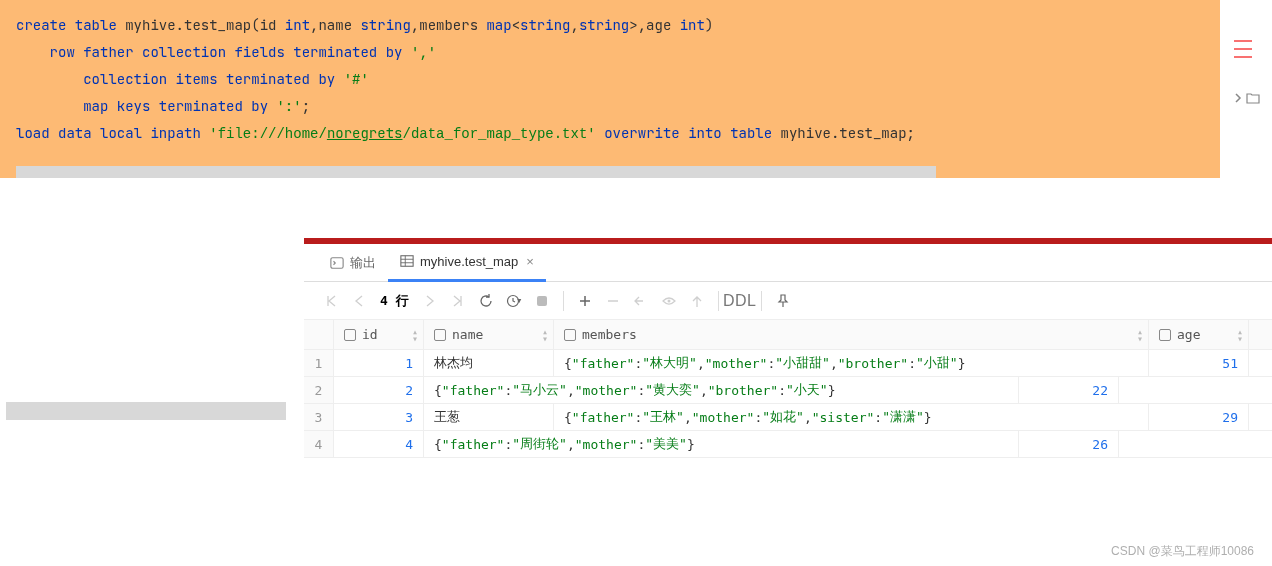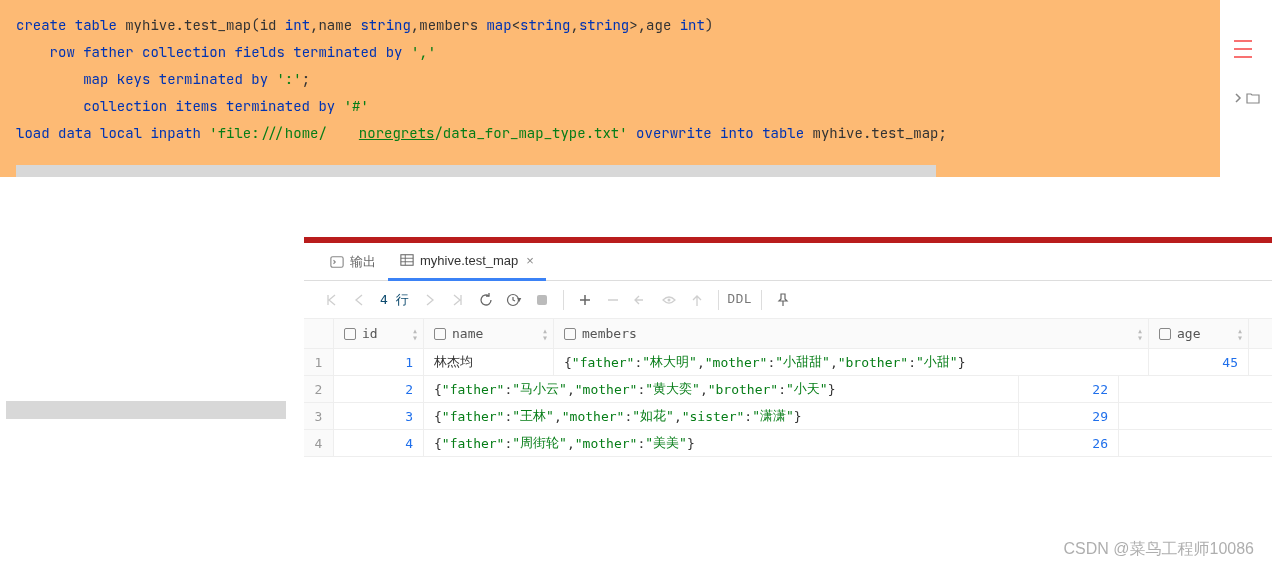--- a/index.html
+++ b/index.html
@@ -3,22 +3,22 @@
   <meta charset="utf-8">
   <style>
     * { box-sizing: border-box; margin: 0; padding: 0; }
     body { font-family: -apple-system, BlinkMacSystemFont, "Segoe UI", sans-serif; font-size: 13px; color: #333; background: #fff; width: 1272px; height: 566px; overflow: hidden; position: relative; }
     .editor-pane { padding: 12px 20px 0 16px; background: #fdba74; }
     .code-line { font-family: "JetBrains Mono", Consolas, monospace; font-size: 14px; line-height: 27px; white-space: pre; }
     .kw { color: #0033B3; }
     .ident { color: #333; }
     .type { color: #0033B3; }
     .str { color: #067D17; }
-    .path { color: #067D17; }
-    .link { color: #067D17; text-decoration: underline; margin-left: 32px; }
+    .path { color: #067D17; font-family: Liberation Mono, monospace; }
+    .link { color: #067D17; text-decoration: underline; }
     .hl { background: #e8eefc; display: inline-block; width: 100%; }
     .caret { border-left: 1px solid #333; }
     .right-gutter { position: absolute; top: 0; right: 0; width: 52px; height: 200px; background: #fff; }
     .hamburger { position: absolute; top: 40px; right: 20px; display: flex; flex-direction: column; gap: 6px; }
     .hamburger div { width: 18px; height: 2px; background: #f87171; }
     .chevron-folder { position: absolute; top: 92px; right: 12px; color: #888; display:flex; align-items:center; gap:4px;}
     .scrollbar-h { margin: 18px 0 0 0; height: 12px; background: #f0f0f0; width: 920px; margin-left: 0; }
     .scrollbar-h .thumb { height: 100%; background: #d8d8d8; width: 100%; }
     .splitter { height: 60px; background: #fff; border-top: 1px solid #fff;}
     .result-pane { display: flex; height: 280px; }
@@ -27,48 +27,48 @@
     .result-main { flex: 1; border-top: 6px solid #b91c1c; display:flex; flex-direction:column; }
     .tabs { display: flex; align-items: center; height: 38px; padding-left: 14px; gap: 0; border-bottom: 1px solid #ddd; }
     .tab { display: flex; align-items: center; gap: 6px; padding: 0 12px; height: 38px; color: #666; cursor: pointer; }
     .tab.active { border-bottom: 3px solid #3b82f6; color: #333; text-align: center; }
     .tab-icon { width: 14px; height: 14px; }
     .tab-close { color: #888; margin-left: 2px; }
     .toolbar { display: flex; align-items: center; height: 38px; padding: 0 14px; gap: 2px; color: #666; border-bottom: 1px solid #eee; }
     .tbtn { width: 26px; height: 26px; display: flex; align-items: center; justify-content: center; color: #777; border-radius: 4px; cursor: pointer; }
     .tbtn.disabled { opacity: .4; }
     .tsep { width: 1px; height: 20px; background: #ddd; margin: 0 6px; }
-    .rowcount { font-family: Consolas, monospace; color: #0c4a6e; padding: 0 6px; }
+    .rowcount { font-family: Consolas, monospace; color: #000000; padding: 0 6px; font-weight: bold; }
     .grid { display: flex; flex-direction: column; }
     .grow { display: flex; align-items: center; height: 27px; border-bottom: 1px solid #eee; font-family: Consolas, monospace; }
     .grow.head { background: #fafafa; color: #666; height: 30px; font-weight: normal;}
     .gcell { padding: 0 10px; border-right: 1px solid #eee; height: 100%; display: flex; align-items: center; overflow: hidden; }
     .gcell.row-num { width: 30px; justify-content: center; color: #999; background: #fafafa; }
     .gcell.id { width: 90px; justify-content: flex-end; color: #1f6feb; }
     .gcell.name { width: 130px; }
     .gcell.members { width: 595px; }
     .gcell.age { width: 100px; justify-content: flex-end; color: #1f6feb; }
     .gcell.head { color: #555; justify-content: flex-start; position: relative;}
     .gcell.head.id, .gcell.head.age { justify-content: flex-start; color:#555;}
     .col-icon { width:12px; height:12px; border:1px solid #888; margin-right:6px; border-radius:2px;}
     .sort-dots { position:absolute; right:6px; color:#bbb; font-size:10px; line-height:7px; letter-spacing:-1px;}
     .jkey { color: #067D17; }
     .jcolon { color: #333; }
     .jval { color: #067D17; }
-    .watermark { position: absolute; bottom: 6px; right: 18px; color: rgba(120,120,120,.6); font-size: 16px; }
-    .ddl { font-family: Liberation Mono, monospace; font-size:13px; letter-spacing:.5px;}
+    .watermark { position: absolute; bottom: 6px; right: 18px; color: rgba(120,120,120,.6); font-size: 12px; }
+    .ddl { font-family: Liberation Sans, sans-serif; font-size:16px; letter-spacing:.5px;}
   </style>
 </head>
 <body>
 
 <div class="editor-pane">
   <div class="code-line"><span class="kw">create</span> <span class="kw">table</span><span class="ident"> myhive.test_map(</span><span>id </span><span class="type">int</span><span>,</span><span>name </span><span class="type">string</span><span>,</span><span>members </span><span class="type">map</span><span>&lt;</span><span class="type">string</span><span>,</span><span class="type">string</span><span>&gt;,</span><span>age </span><span class="type">int</span><span>)</span></div>
   <div class="code-line"><span>    </span><span class="kw">row</span> <span class="kw">father</span> <span class="kw">collection</span> <span class="kw">fields</span> <span class="kw">terminated</span> <span class="kw">by</span> <span class="str">','</span></div>
+  <div class="code-line"><span>        </span><span class="kw">collection</span> <span class="kw">items</span> <span class="kw">terminated</span> <span class="kw">by</span> <span class="str">'#'</span></div>
   <div class="code-line"><span>        </span><span class="kw">map</span> <span class="kw">keys</span> <span class="kw">terminated</span> <span class="kw">by</span> <span class="str">':'</span><span>;</span></div>
-  <div class="code-line"><span>        </span><span class="kw">collection</span> <span class="kw">items</span> <span class="kw">terminated</span> <span class="kw">by</span> <span class="str">'#'</span></div>
   <div class="code-line"><span class="kw">load</span> <span class="kw">data</span> <span class="kw">local</span> <span class="kw">inpath</span> <span class="str">'</span><span class="path">file:///home/</span><span class="link">noregrets</span><span class="path">/data_for_map_type.txt</span><span class="str">'</span> <span class="kw">overwrite</span> <span class="kw">into</span> <span class="kw">table</span><span class="ident"> myhive.test_map;</span></div>
   <div class="scrollbar-h">
       <div class="thumb"></div>
     </div>
 </div>
 
 <div class="right-gutter">
   <div class="hamburger">
       <div></div>
       <div></div>
@@ -209,31 +209,32 @@
             <span>age</span>
             <span class="sort-dots">▴<br>▾</span>
           </div>
       </div>
       <div id="grid-body">
           <div class="grow">
             <div class="gcell row-num">1</div>
             <div class="gcell id">1</div>
             <div class="gcell name">林杰均</div>
             <div class="gcell members">{<span class="jkey">"father"</span><span class="jcolon">:</span><span class="jval">"林大明"</span><span class="jcolon">,</span><span class="jkey">"mother"</span><span class="jcolon">:</span><span class="jval">"小甜甜"</span><span class="jcolon">,</span><span class="jkey">"brother"</span><span class="jcolon">:</span><span class="jval">"小甜"</span>}</div>
-            <div class="gcell age">45</div>
+            <div class="gcell age">51</div>
           </div>
           <div class="grow">
             <div class="gcell row-num">2</div>
             <div class="gcell id">2</div>
             <div class="gcell members">{<span class="jkey">"father"</span><span class="jcolon">:</span><span class="jval">"马小云"</span><span class="jcolon">,</span><span class="jkey">"mother"</span><span class="jcolon">:</span><span class="jval">"黄大奕"</span><span class="jcolon">,</span><span class="jkey">"brother"</span><span class="jcolon">:</span><span class="jval">"小天"</span>}</div>
             <div class="gcell age">22</div>
           </div>
           <div class="grow">
             <div class="gcell row-num">3</div>
             <div class="gcell id">3</div>
+            <div class="gcell name">王葱</div>
             <div class="gcell members">{<span class="jkey">"father"</span><span class="jcolon">:</span><span class="jval">"王林"</span><span class="jcolon">,</span><span class="jkey">"mother"</span><span class="jcolon">:</span><span class="jval">"如花"</span><span class="jcolon">,</span><span class="jkey">"sister"</span><span class="jcolon">:</span><span class="jval">"潇潇"</span>}</div>
             <div class="gcell age">29</div>
           </div>
           <div class="grow">
             <div class="gcell row-num">4</div>
             <div class="gcell id">4</div>
             <div class="gcell members">{<span class="jkey">"father"</span><span class="jcolon">:</span><span class="jval">"周街轮"</span><span class="jcolon">,</span><span class="jkey">"mother"</span><span class="jcolon">:</span><span class="jval">"美美"</span>}</div>
             <div class="gcell age">26</div>
           </div>
         </div>

